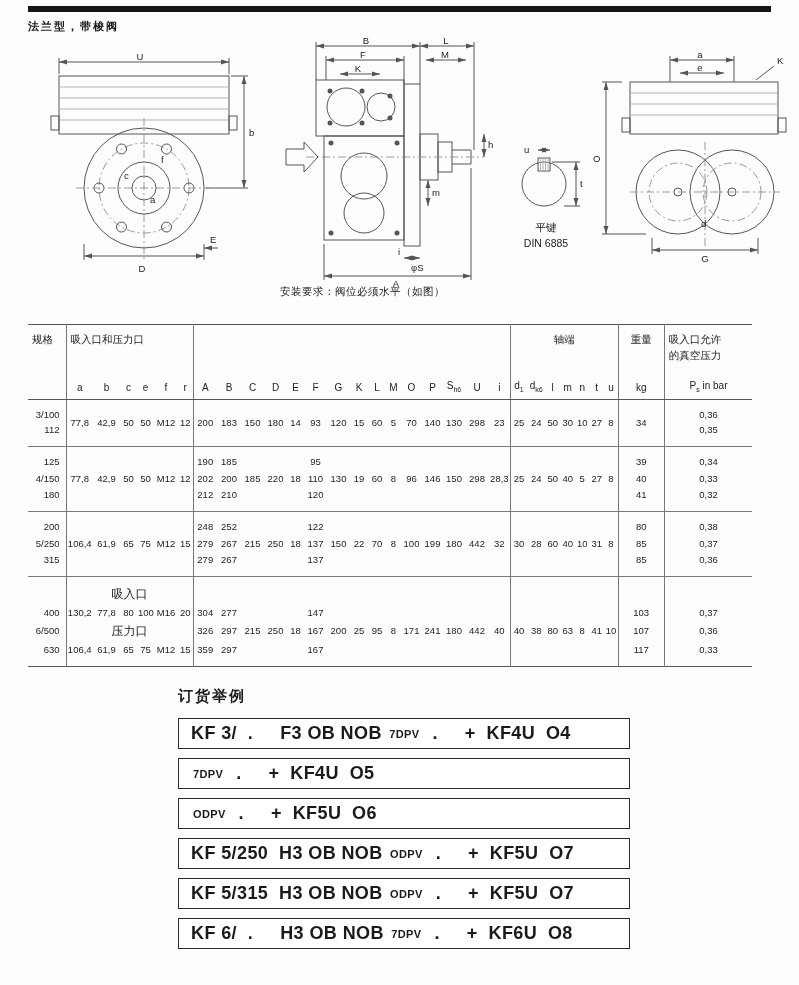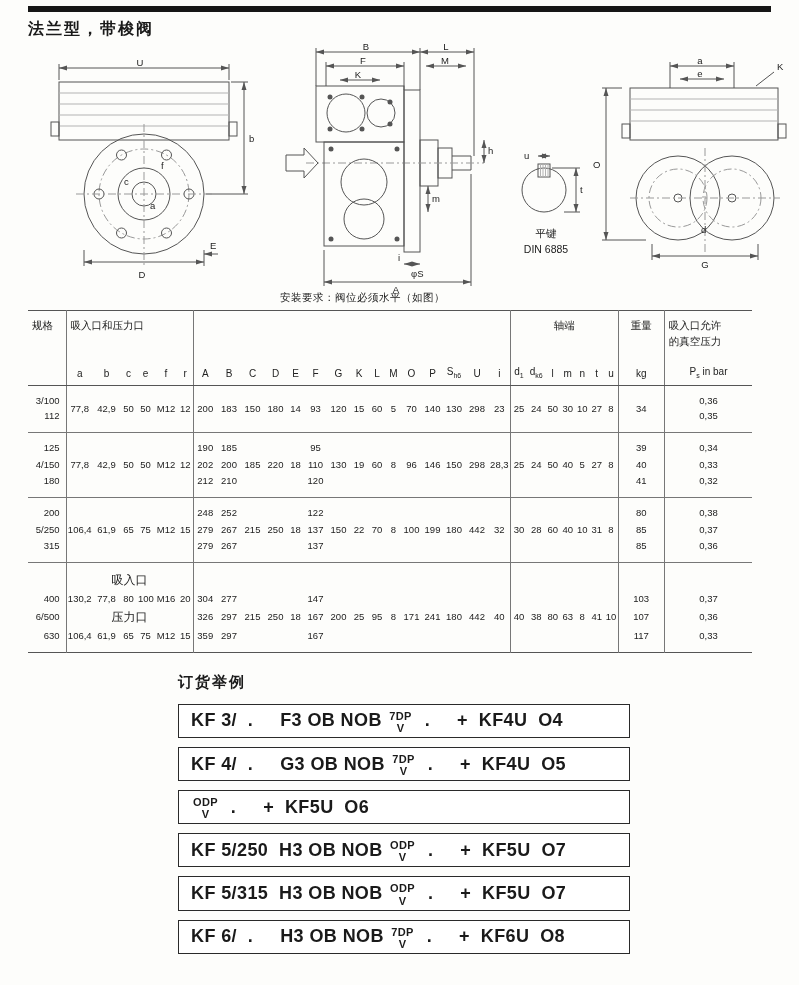--- a/index.html
+++ b/index.html
@@ -4,36 +4,36 @@
 <style>
   * { box-sizing: border-box; }
   html, body { margin: 0; padding: 0; }
   body {
     width: 799px; height: 985px; overflow: hidden;
     background: #fdfdfb; color: #1a1a1a;
     font-family: "Liberation Sans", "DejaVu Sans", sans-serif;
   }
   .page { padding: 6px 28px 0; position: relative; }
   .topbar { height: 6px; background: #161616; }
-  .page-title { font-size: 16px; font-weight: 700; margin: 7px 0 0; letter-spacing: 2px; }
+  .page-title { font-size: 11px; font-weight: 700; margin: 7px 0 0; letter-spacing: 2px; }
 
   
   .drawings { position: relative; height: 268px; margin-top: 2px; }
   .drawings svg { position: absolute; overflow: visible; }
   .ln line, .ln rect, .ln circle, .ln path { stroke: #555; fill: none; stroke-width: 1; }
   .ln .thin { stroke: #b3b3b3; }
   .ln .cl { stroke: #999; stroke-dasharray: 8 3 2 3; }
   .ln .dot { fill: #555; stroke: none; }
   .lbl text { font-size: 9.5px; fill: #222; font-family: "Liberation Sans", sans-serif; }
   .note { position: absolute; left: 252px; top: 249px; font-size: 10.5px; letter-spacing: 0.5px; }
   .key-caption { position: absolute; left: 460px; top: 184px; width: 116px; text-align: center; font-size: 10.5px; line-height: 1.5; }
 
   
   .dim-table {
-    border-collapse: collapse; table-layout: fixed; width: 724px; margin-top: 0;
+    border-collapse: collapse; table-layout: fixed; width: 724px; margin-top: 20px;
     border-top: 1px solid #555; border-bottom: 1px solid #555;
   }
   .dim-table th, .dim-table td {
     font-weight: 400; padding: 1px; text-align: center;
     font-size: 9.5px; line-height: 1.55; white-space: pre-line; color: #222;
   }
   .dim-table thead tr.gh-row th { font-size: 10.5px; vertical-align: top; padding-top: 6px; height: 52px; }
   .dim-table thead tr.ch-row th { vertical-align: bottom; padding-bottom: 4px; height: 22px; font-size: 10px; border-bottom: 1px solid #555; }
   th.al-left { text-align: left; padding-left: 4px; }
   .br { border-right: 1px solid #777; }
@@ -45,21 +45,21 @@
   .dim-table sub { font-size: 7px; }
 
   
   .ordering { margin-top: 20px; padding-left: 150px; }
   .ordering-title { font-size: 15px; font-weight: 700; margin: 0 0 12px; letter-spacing: 2px; }
   .example-box {
     width: 452px; border: 1.5px solid #2a2a2a; padding: 4px 12px; margin-bottom: 9px;
     font-size: 18px; font-weight: 700; display: flex; align-items: center;
     white-space: pre; letter-spacing: 0.4px; background: #fff;
   }
-  .frac { display: inline-flex; flex-direction: column; align-items: center; font-size: 11px; line-height: 1.1; margin: 0 2px; transform: translateY(1px); }
+  .frac { display: inline-flex; flex-direction: row; align-items: center; font-size: 11px; line-height: 1.1; margin: 0 2px; transform: translateY(1px); }
 </style>
 </head>
 <body>
 
 <div class="page">
 
   <div class="topbar"></div>
   <h1 class="page-title">法兰型，带梭阀</h1>
 
   <div class="drawings">
@@ -681,21 +681,21 @@
           <td colspan="1" class="br">117</td>
           <td colspan="1">0,33</td>
         </tr>
       </tbody>
     </table>
 
   <div class="ordering">
     <div class="ordering-title">订货举例</div>
     <div>
         <div class="example-box"><span>KF 3/  .     F3 OB NOB </span><span class="frac"><span>7DP</span><span>V</span></span><span>  .     +  KF4U  O4</span></div>
-        <div class="example-box"><span>KF 4/  .     G3 OB NOB </span><span class="frac"><span>7DP</span><span>V</span></span><span>  .     +  KF4U  O5</span></div>
+        <div class="example-box"><span class="frac"><span>7DP</span><span>V</span></span><span>  .     +  KF4U  O5</span></div>
         <div class="example-box"><span class="frac"><span>ODP</span><span>V</span></span><span>  .     +  KF5U  O6</span></div>
         <div class="example-box"><span>KF 5/250  H3 OB NOB </span><span class="frac"><span>ODP</span><span>V</span></span><span>  .     +  KF5U  O7</span></div>
         <div class="example-box"><span>KF 5/315  H3 OB NOB </span><span class="frac"><span>ODP</span><span>V</span></span><span>  .     +  KF5U  O7</span></div>
         <div class="example-box"><span>KF 6/  .     H3 OB NOB </span><span class="frac"><span>7DP</span><span>V</span></span><span>  .     +  KF6U  O8</span></div>
       </div>
   </div>
 
 </div>
 
 </body></html>

